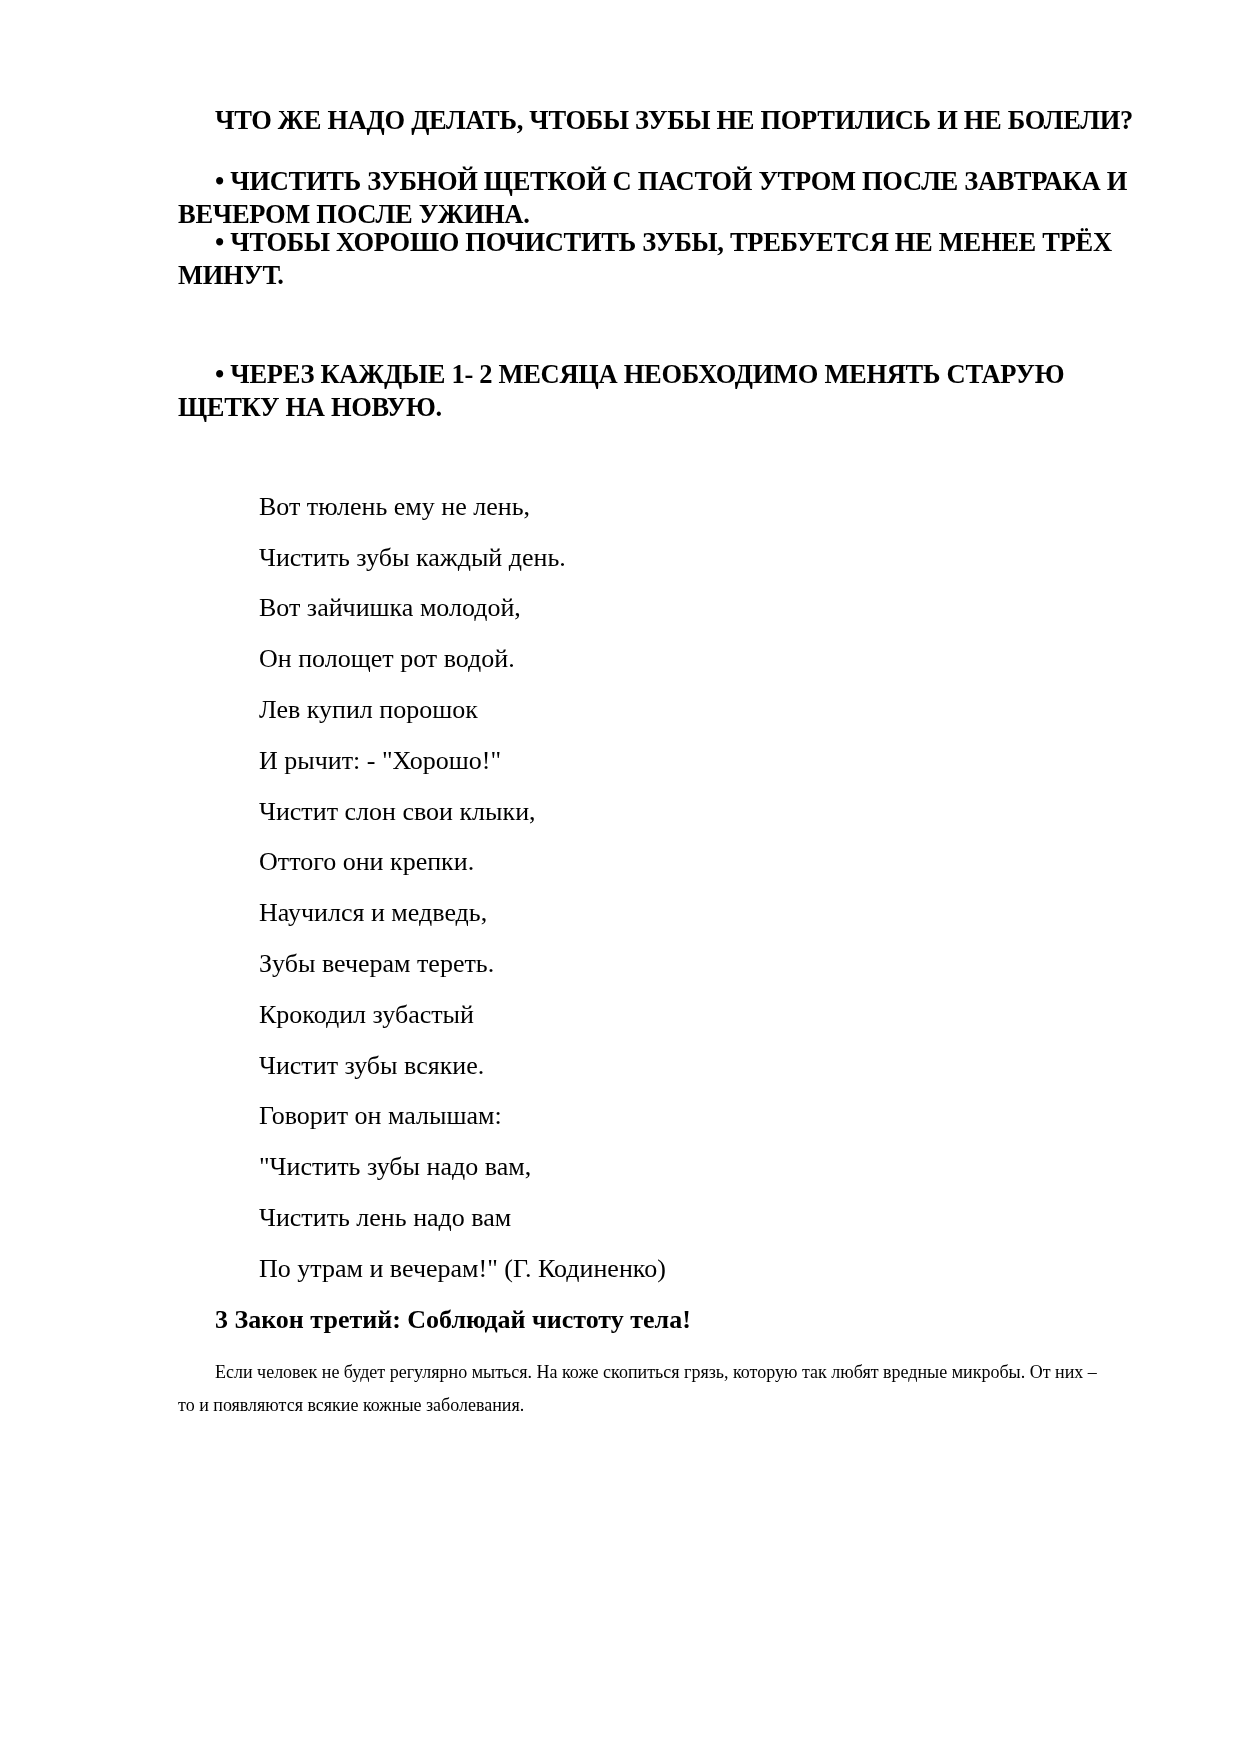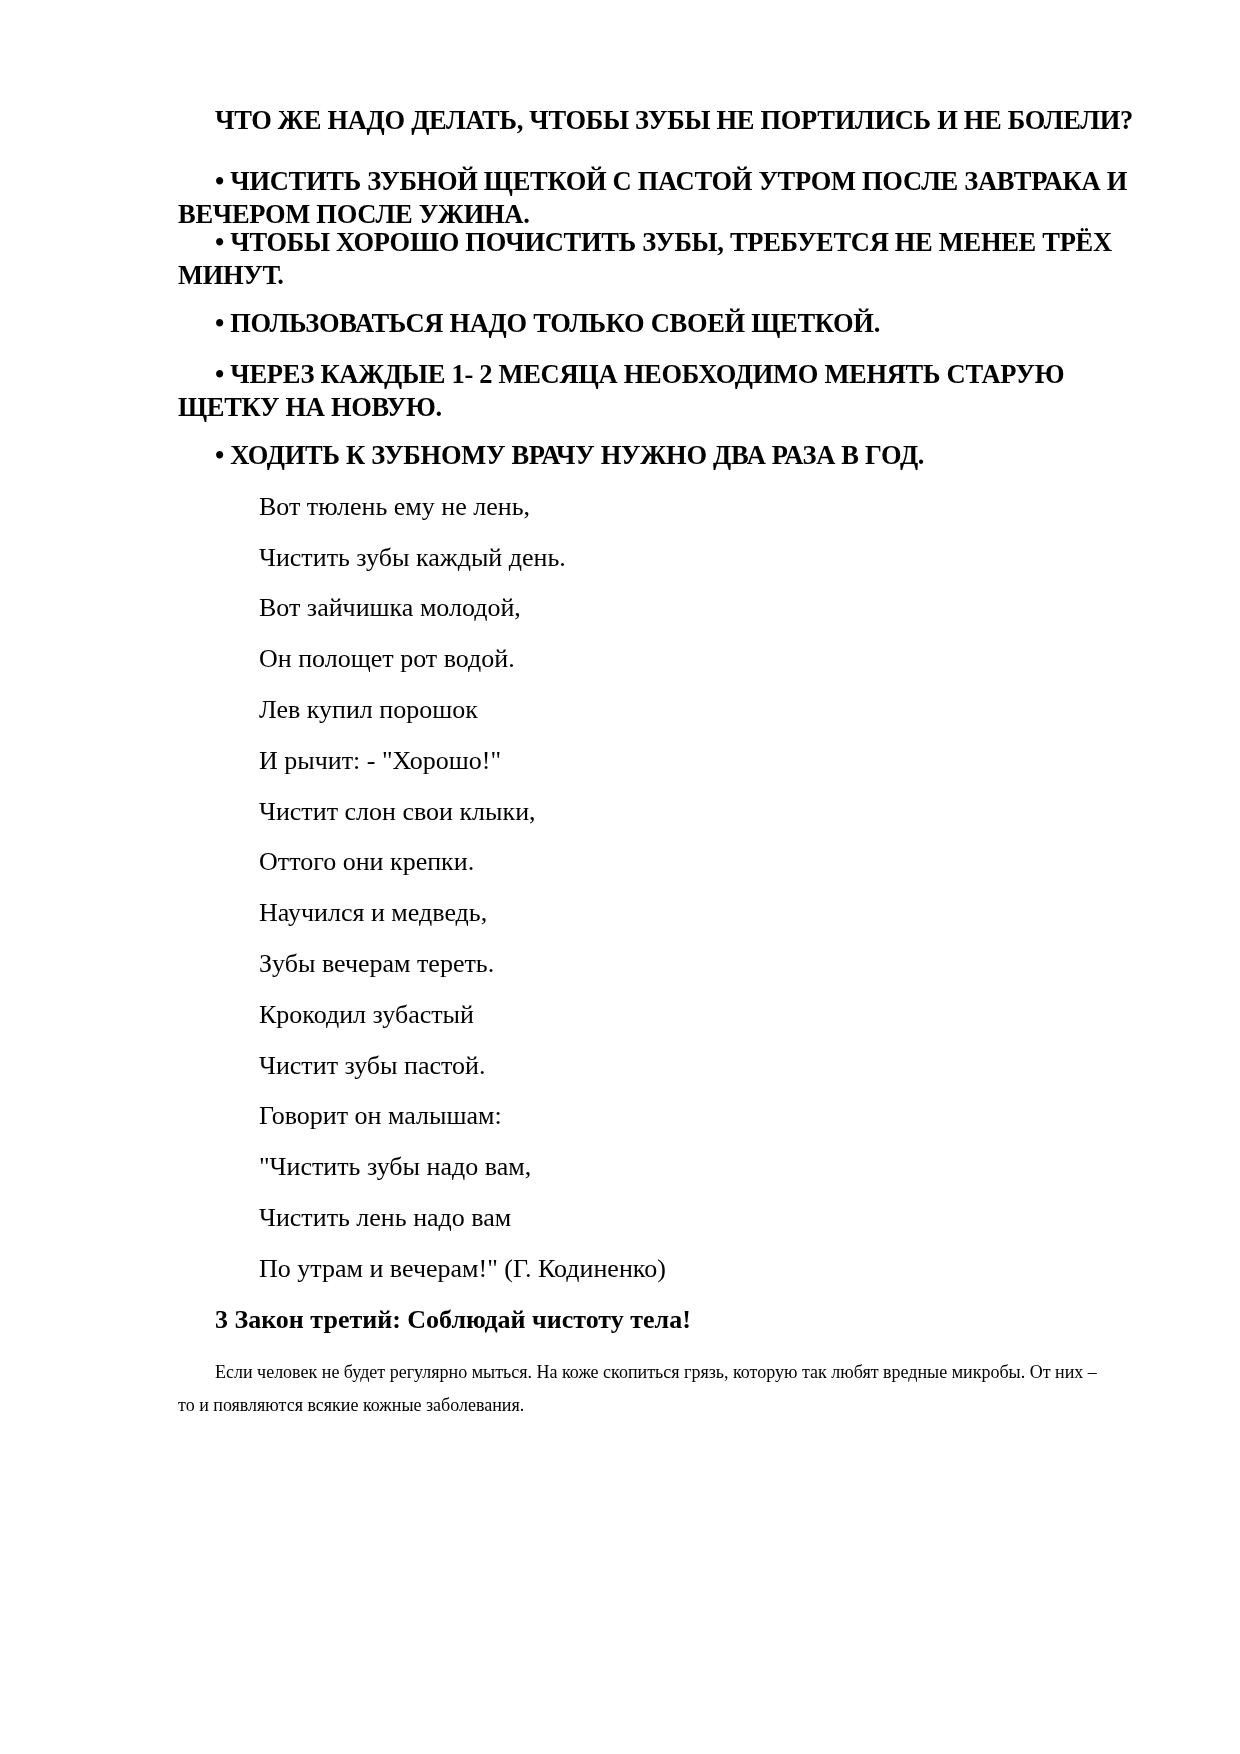--- a/index.html
+++ b/index.html
@@ -38,44 +38,38 @@
   </div>
 
   <div class="bold-block" style="top:165px;">
     <div class="first">• ЧИСТИТЬ ЗУБНОЙ ЩЕТКОЙ С ПАСТОЙ УТРОМ ПОСЛЕ ЗАВТРАКА И ВЕЧЕРОМ ПОСЛЕ УЖИНА.</div>
   </div>
 
   <div class="bold-block" style="top:226px;">
     <div class="first">• ЧТОБЫ ХОРОШО ПОЧИСТИТЬ ЗУБЫ, ТРЕБУЕТСЯ НЕ МЕНЕЕ ТРЁХ МИНУТ.</div>
   </div>
 
-  <div class="bold-block" style="top:307px;">
-    <div class="first">• ПОЛЬЗОВАТЬСЯ НАДО ТОЛЬКО СВОЕЙ ЩЕТКОЙ.</div>
-  </div>
 
   <div class="bold-block" style="top:358px;">
     <div class="first">• ЧЕРЕЗ КАЖДЫЕ 1- 2 МЕСЯЦА НЕОБХОДИМО МЕНЯТЬ СТАРУЮ ЩЕТКУ НА НОВУЮ.</div>
   </div>
 
-  <div class="bold-block" style="top:439px;">
-    <div class="first">• ХОДИТЬ К ЗУБНОМУ ВРАЧУ НУЖНО ДВА РАЗА В ГОД.</div>
-  </div>
 
   <div class="poem-line" style="top:492px;">Вот тюлень ему не лень,</div>
   <div class="poem-line" style="top:543px;">Чистить зубы каждый день.</div>
   <div class="poem-line" style="top:593px;">Вот зайчишка молодой,</div>
   <div class="poem-line" style="top:644px;">Он полощет рот водой.</div>
   <div class="poem-line" style="top:695px;">Лев купил порошок</div>
   <div class="poem-line" style="top:746px;">И рычит: - "Хорошо!"</div>
   <div class="poem-line" style="top:797px;">Чистит слон свои клыки,</div>
   <div class="poem-line" style="top:847px;">Оттого они крепки.</div>
   <div class="poem-line" style="top:898px;">Научился и медведь,</div>
   <div class="poem-line" style="top:949px;">Зубы вечерам тереть.</div>
   <div class="poem-line" style="top:1000px;">Крокодил зубастый</div>
-  <div class="poem-line" style="top:1051px;">Чистит зубы пастой.</div>
+  <div class="poem-line" style="top:1051px;">Чистит зубы всякие.</div>
   <div class="poem-line" style="top:1101px;">Говорит он малышам:</div>
   <div class="poem-line" style="top:1152px;">"Чистить зубы надо вам,</div>
   <div class="poem-line" style="top:1203px;">Чистить лень надо вам</div>
   <div class="poem-line" style="top:1254px;">По утрам и вечерам!" (Г. Кодиненко)</div>
 
   <div class="law-heading" style="top:1305px;">3 Закон третий: Соблюдай чистоту тела!</div>
 
   <div class="body-para" style="top:1356px;">Если человек не будет регулярно мыться. На коже скопиться грязь, которую так любят вредные микробы. От них –то и появляются всякие кожные заболевания.</div>
 
 </div>

